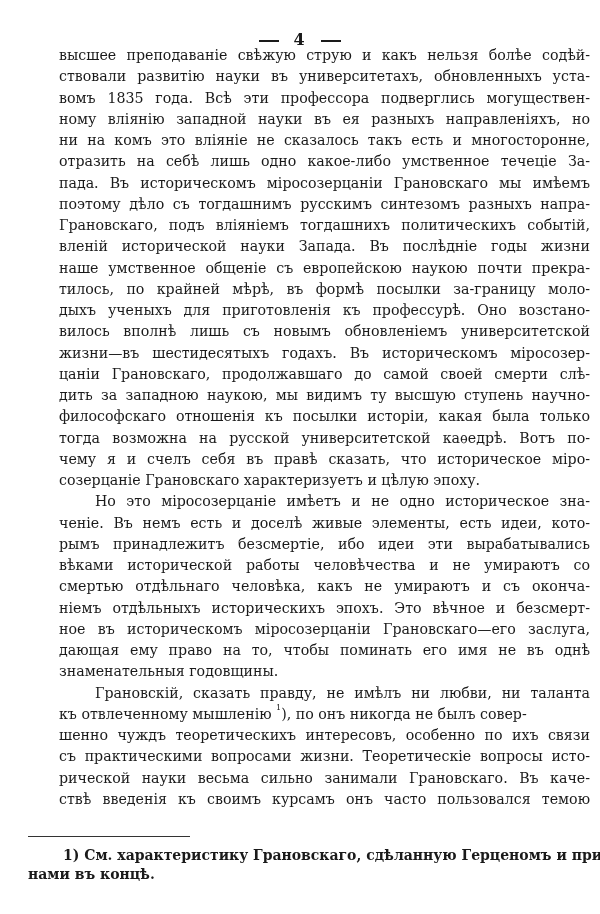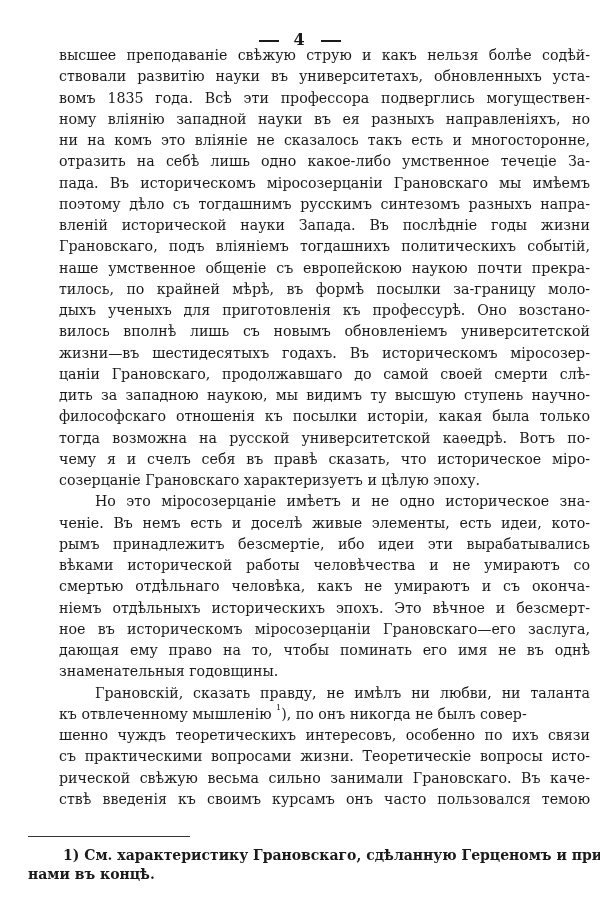--- a/index.html
+++ b/index.html
@@ -29,22 +29,22 @@
 
 <div class="body-text">
   <div class="line">высшее преподаваніе свѣжую струю и какъ нельзя болѣе содѣй-</div>
   <div class="line">ствовали развитію науки въ университетахъ, обновленныхъ уста-</div>
   <div class="line">вомъ 1835 года. Всѣ эти профессора подверглись могуществен-</div>
   <div class="line">ному вліянію западной науки въ ея разныхъ направленіяхъ, но</div>
   <div class="line">ни на комъ это вліяніе не сказалось такъ есть и многосторонне,</div>
   <div class="line">отразить на себѣ лишь одно какое-либо умственное течеціе За-</div>
   <div class="line">пада. Въ историческомъ міросозерцаніи Грановскаго мы имѣемъ</div>
   <div class="line">поэтому дѣло съ тогдашнимъ русскимъ синтезомъ разныхъ напра-</div>
+  <div class="line">Грановскаго, подъ вліяніемъ тогдашнихъ политическихъ событій,</div>
   <div class="line">вленій исторической науки Запада. Въ послѣдніе годы жизни</div>
-  <div class="line">Грановскаго, подъ вліяніемъ тогдашнихъ политическихъ событій,</div>
   <div class="line">наше умственное общеніе съ европейскою наукою почти прекра-</div>
   <div class="line">тилось, по крайней мѣрѣ, въ формѣ посылки за-границу моло-</div>
   <div class="line">дыхъ ученыхъ для приготовленія къ профессурѣ. Оно возстано-</div>
   <div class="line">вилось вполнѣ лишь съ новымъ обновленіемъ университетской</div>
   <div class="line">жизни—въ шестидесятыхъ годахъ. Въ историческомъ міросозер-</div>
   <div class="line">цаніи Грановскаго, продолжавшаго до самой своей смерти слѣ-</div>
   <div class="line">дить за западною наукою, мы видимъ ту высшую ступень научно-</div>
   <div class="line">философскаго отношенія къ посылки исторіи, какая была только</div>
   <div class="line">тогда возможна на русской университетской каѳедрѣ. Вотъ по-</div>
   <div class="line">чему я и счелъ себя въ правѣ сказать, что историческое міро-</div>
@@ -55,21 +55,21 @@
   <div class="line">вѣками исторической работы человѣчества и не умираютъ со</div>
   <div class="line">смертью отдѣльнаго человѣка, какъ не умираютъ и съ оконча-</div>
   <div class="line">ніемъ отдѣльныхъ историческихъ эпохъ. Это вѣчное и безсмерт-</div>
   <div class="line">ное въ историческомъ міросозерцаніи Грановскаго—его заслуга,</div>
   <div class="line">дающая ему право на то, чтобы поминать его имя не въ однѣ</div>
   <div class="line last">знаменательныя годовщины.</div>
   <div class="line indent">Грановскій, сказать правду, не имѣлъ ни любви, ни таланта</div>
   <div class="line" style="text-align-last:left;"><span>къ отвлеченному мышленію</span> <sup>1</sup><span>), по онъ никогда не былъ совер-</span></div>
   <div class="line">шенно чуждъ теоретическихъ интересовъ, особенно по ихъ связи</div>
   <div class="line">съ практическими вопросами жизни. Теоретическіе вопросы исто-</div>
-  <div class="line">рической свѣжую весьма сильно занимали Грановскаго. Въ каче-</div>
+  <div class="line">рической науки весьма сильно занимали Грановскаго. Въ каче-</div>
   <div class="line">ствѣ введенія къ своимъ курсамъ онъ часто пользовался темою</div>
 </div>
 
 <div class="separator"></div>
 
 <div class="footnote">
   <div class="fline indent"><span>1)</span> <span>См. характеристику Грановскаго, сдѣланную Герценомъ и приведенную</span></div>
   <div class="fline">нами въ концѣ.</div>
 </div>
 

